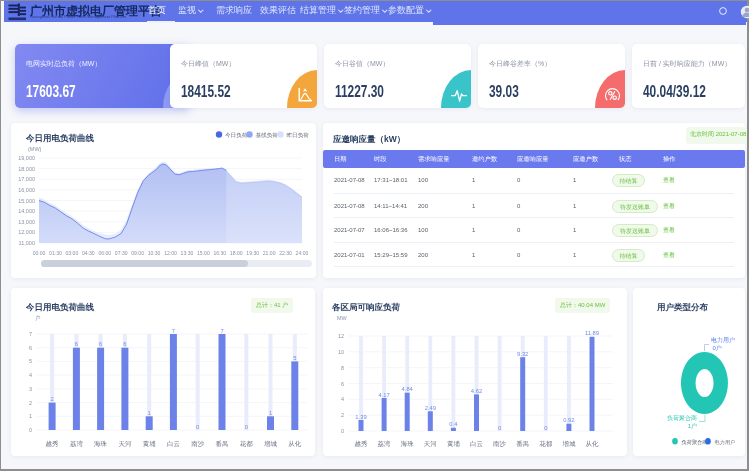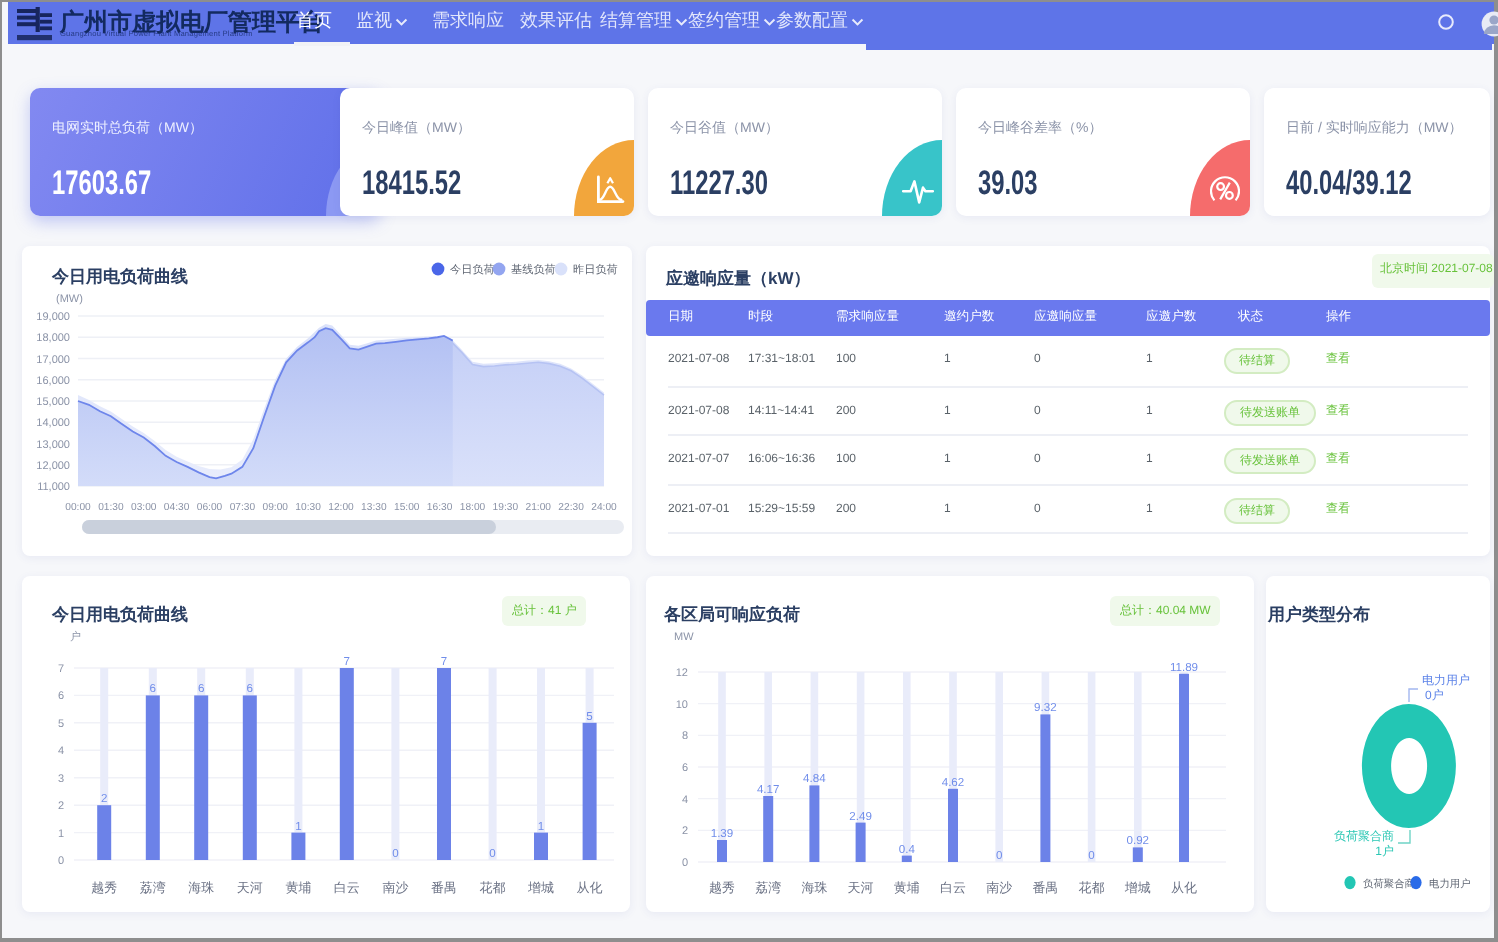--- a/index.html
+++ b/index.html
@@ -350,21 +350,21 @@
       <rect x="243.4" y="135.7" width="5" height="7.3" fill="#6c82e8"></rect>
       <text x="245.9" y="134.2" text-anchor="middle" class="vl">0.92</text>
       <text x="245.9" y="158" text-anchor="middle" class="cl">增城</text>
       <rect x="267.1" y="48" width="3.8" height="95" fill="#e9ecfa"></rect>
       <rect x="266.5" y="48.9" width="5" height="94.1" fill="#6c82e8"></rect>
       <text x="269.0" y="47.4" text-anchor="middle" class="vl">11.89</text>
       <text x="269.0" y="158" text-anchor="middle" class="cl">从化</text>
     </svg>
 </div>
 <div class="panel" style="left:633px;top:288px;width:112px;height:168px">
-<div class="ptitle" style="left:1px;top:14px">用户类型分布</div>
+<div class="ptitle" style="left:24px;top:14px">用户类型分布</div>
 <svg width="112" height="168" viewBox="0 0 112 168" style="position:absolute;left:0;top:0">
 <path d="M71.5,64 A23.5,31 0 1,1 71.4,64 Z M71.5,81 A9,14 0 1,0 71.6,81 Z" fill="#23c6b4" fill-rule="evenodd"></path>
 <polyline points="71.5,63 71.5,56.5 76,56.5" fill="none" stroke="#a3b7f0" stroke-width="0.7"></polyline>
 <text x="78" y="54" class="dl" fill="#5b82e8">电力用户</text>
 <text x="79.5" y="61.5" class="dl" fill="#5b82e8">0户</text>
 <polyline points="72,127 72,133.5 66,133.5" fill="none" stroke="#6fd4c6" stroke-width="0.7"></polyline>
 <text x="64" y="132" text-anchor="end" class="dl" fill="#2bc7b4">负荷聚合商</text>
 <text x="64" y="139.5" text-anchor="end" class="dl" fill="#2bc7b4">1户</text>
 <ellipse cx="42" cy="153.3" rx="2.8" ry="3.3" fill="#23c6b4"></ellipse>
 <text x="48.5" y="155.5" class="lg">负荷聚合商</text>

